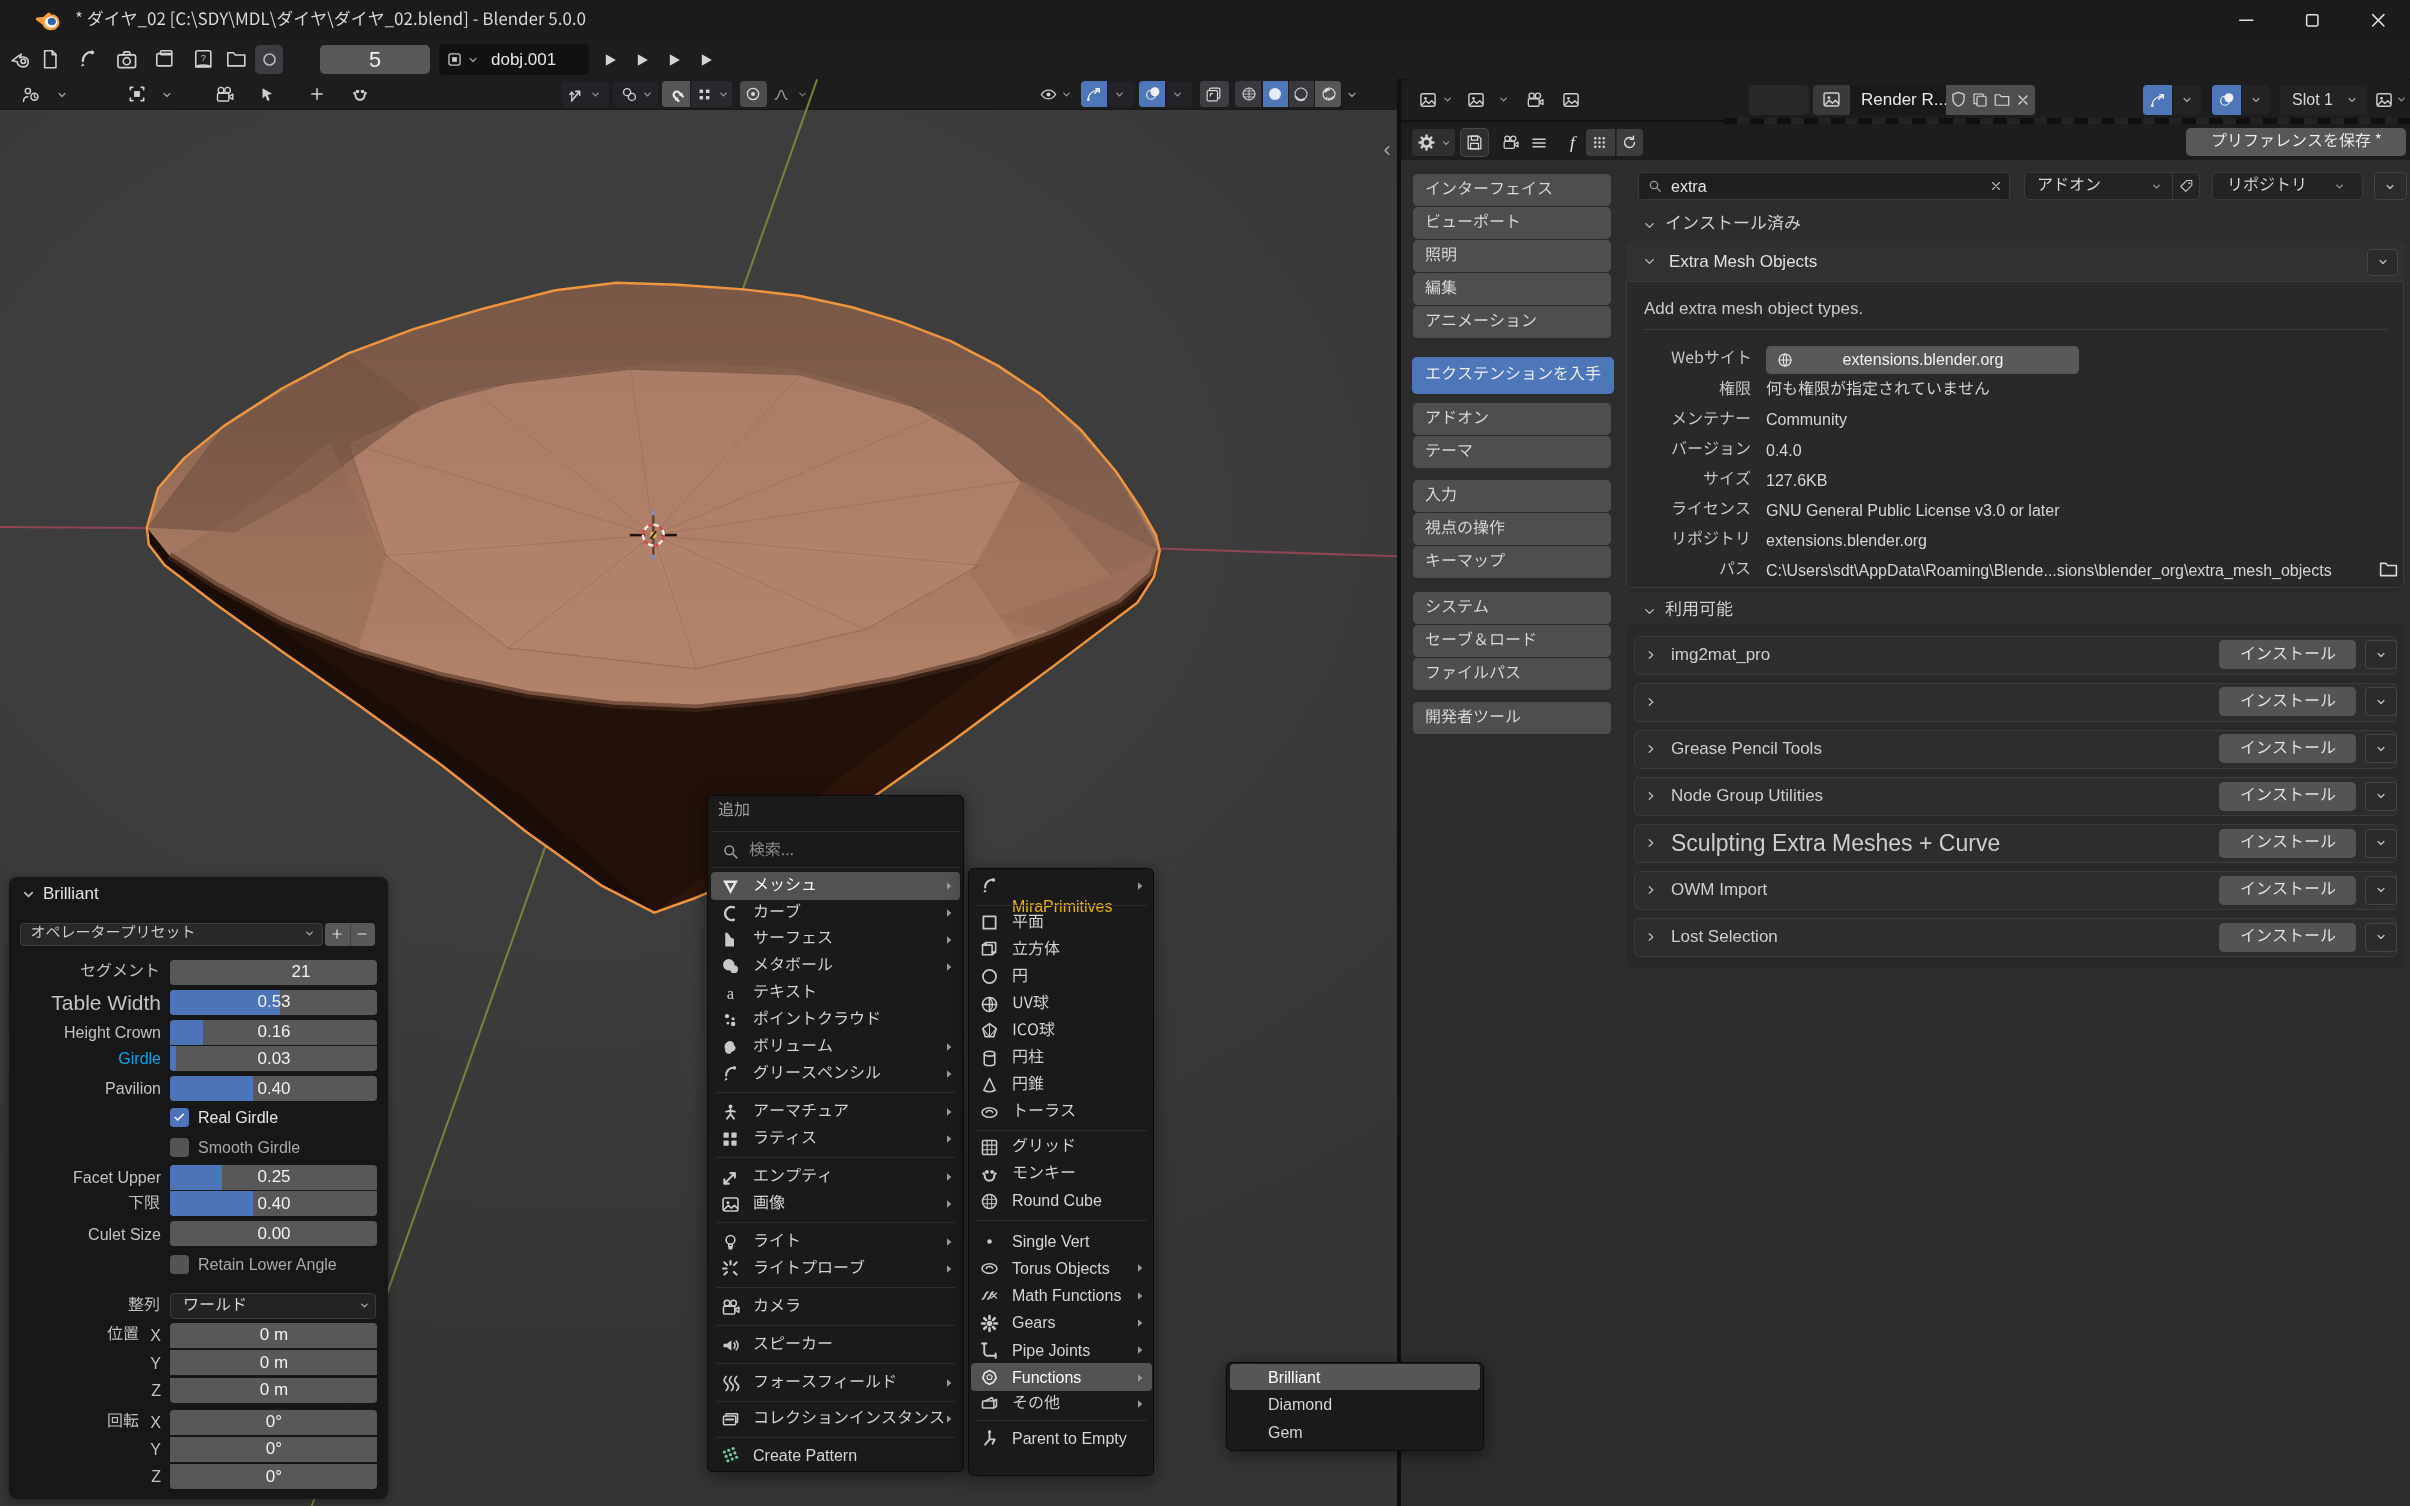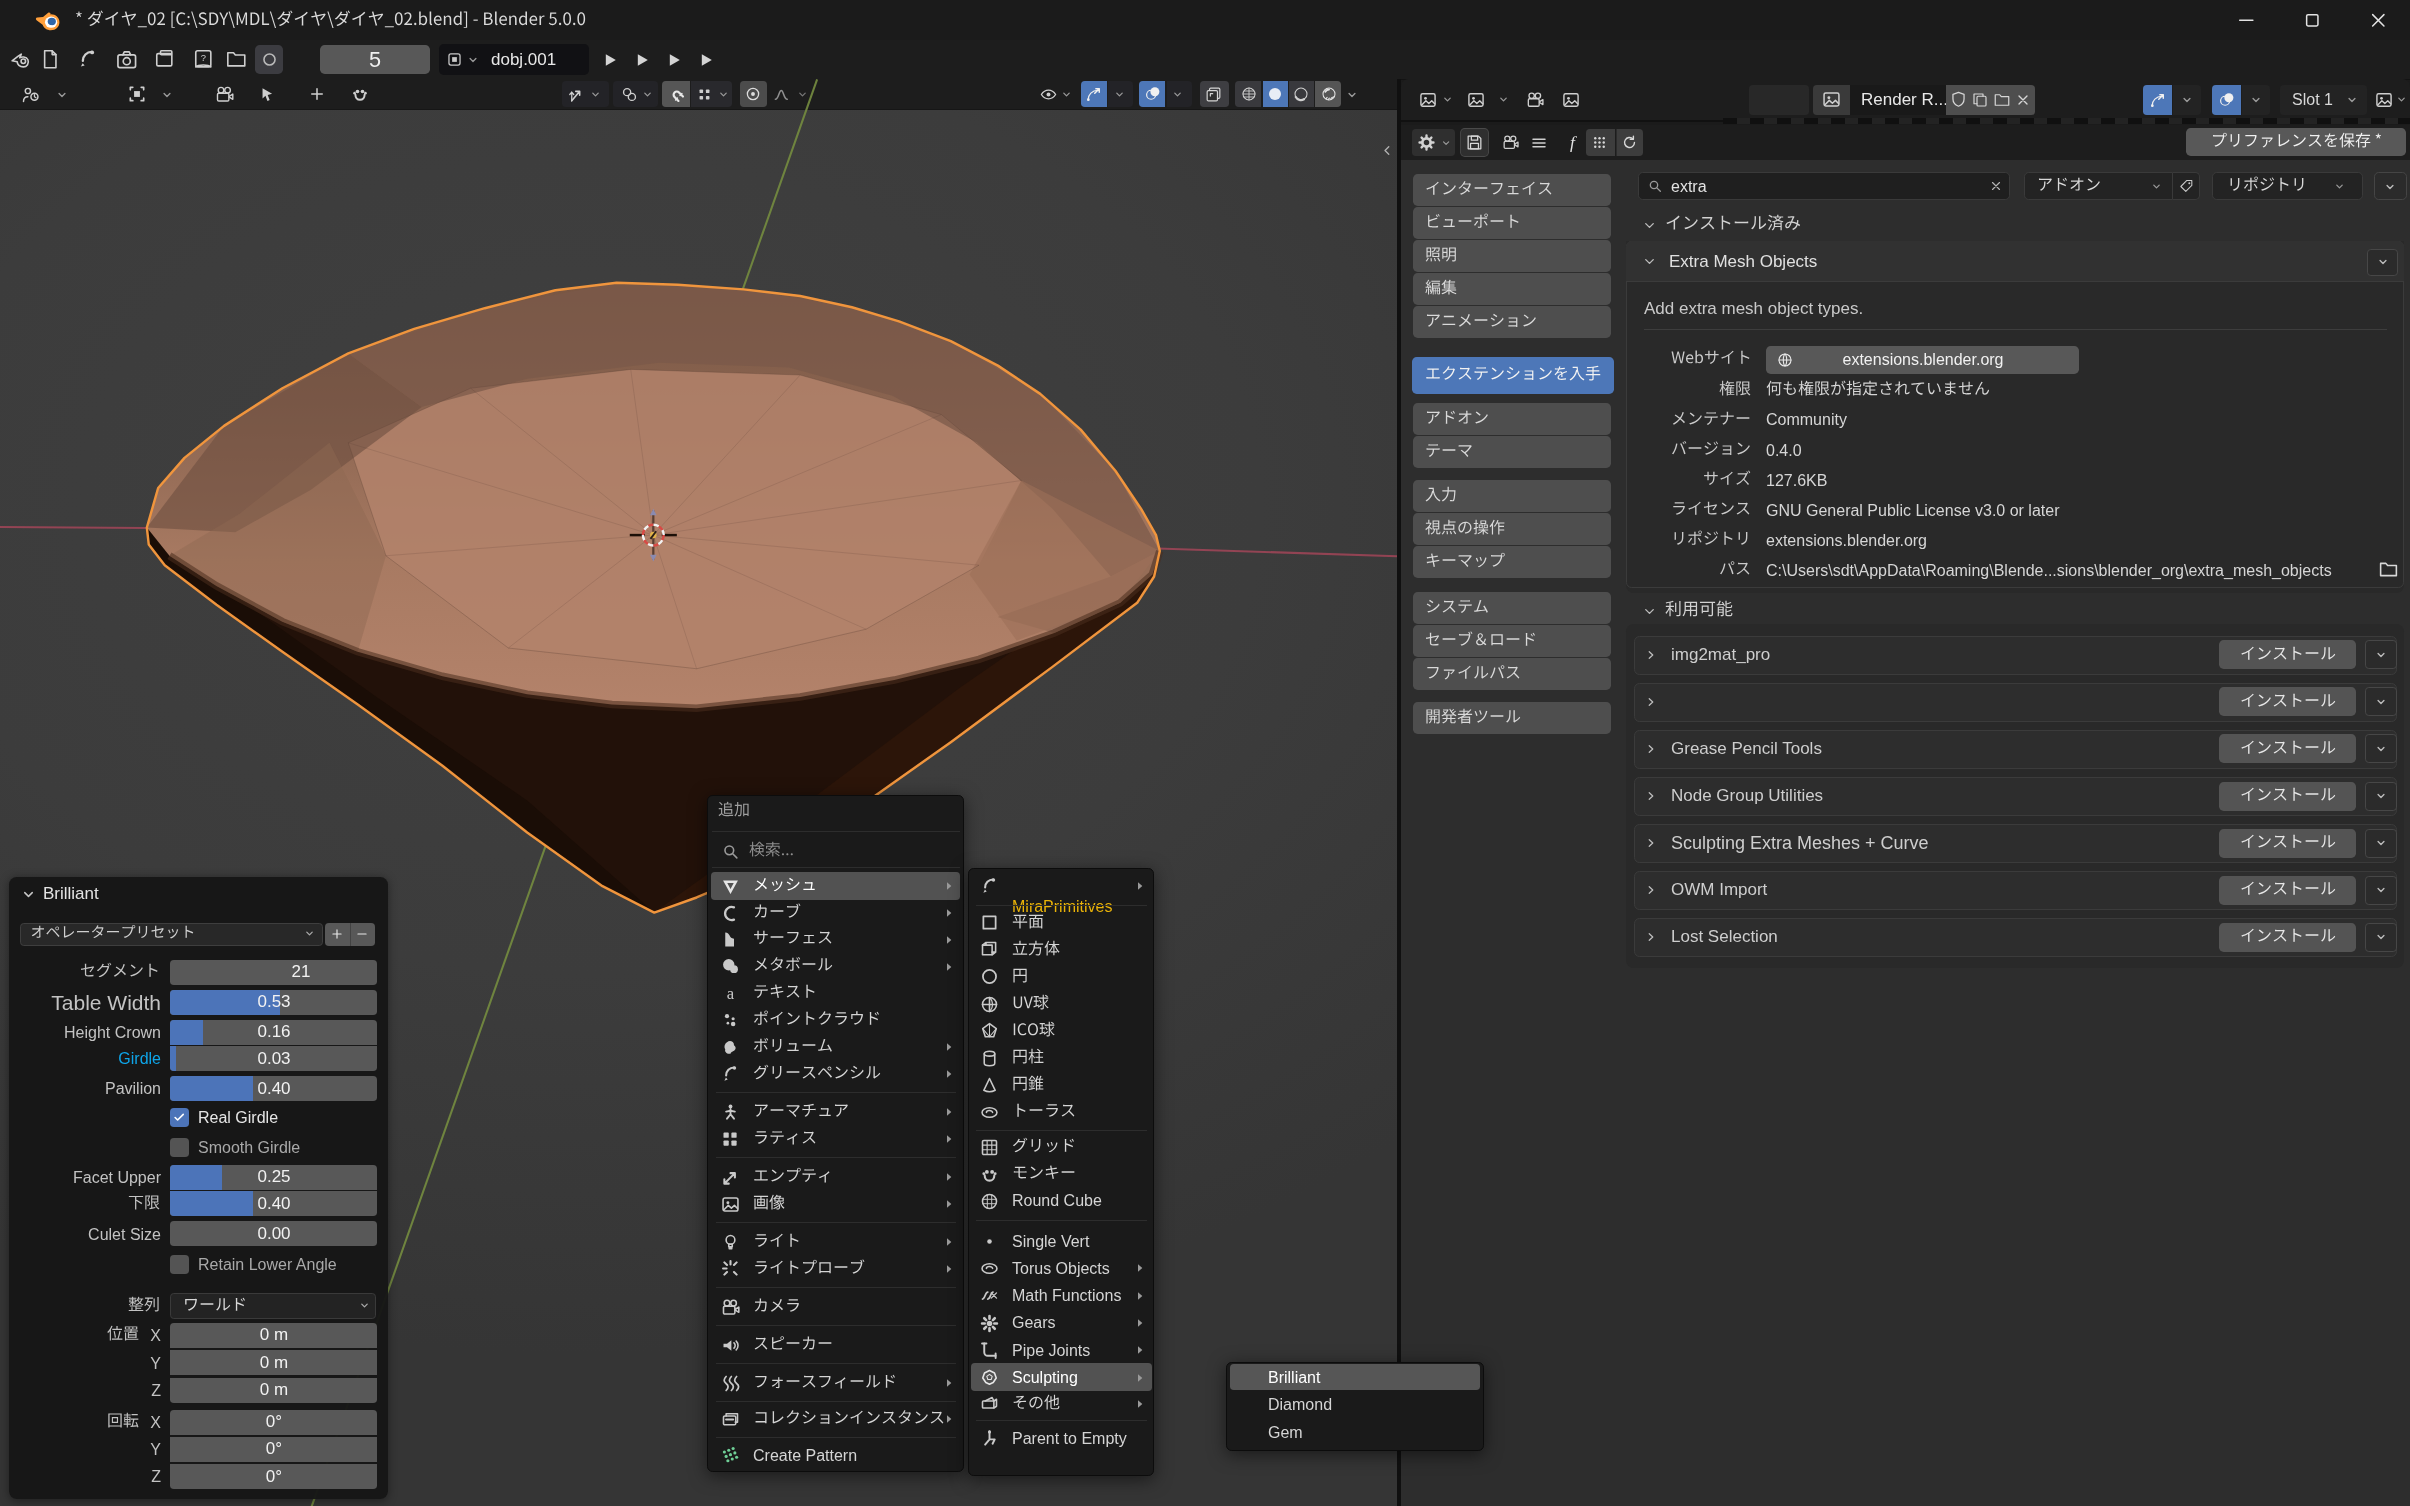--- a/index.html
+++ b/index.html
@@ -1163,21 +1163,21 @@
     </svg>
     <div style="position:absolute;top:1339px;font-size:16px;color:#d5d5d5;white-space:pre;line-height:23px;font-weight:400;left:1012px;z-index:30;">Pipe Joints</div>
     <svg style="position:absolute;left:1132px;top:1342px;z-index:30;" width="16" height="16" viewBox="0 0 24 24" fill="none" stroke-linecap="round" stroke-linejoin="round">
       <path d="M9 6.5l6.5 5.5L9 17.5z" fill="#9a9a9a"></path>
     </svg>
     <div style="position:absolute;left:971px;top:1363px;width:181px;height:28px;z-index:30;background:#525252;border-radius:3.8px;"></div>
     <svg style="position:absolute;left:979px;top:1367px;z-index:30;" width="21" height="21" viewBox="0 0 24 24" fill="none" stroke-linecap="round" stroke-linejoin="round">
       <path d="M12 4l5.7 2.8 2 5.7-3.5 5.2-4.2 2.1-4.2-2.1-3.5-5.2 2-5.7z" stroke="#e6e6e6" stroke-width="1.8"></path>
       <path d="M12 8.4l3.1 2.3-1.2 3.6h-3.8l-1.2-3.6z" stroke="#e6e6e6" stroke-width="1.2"></path>
     </svg>
-    <div style="position:absolute;top:1366px;font-size:16px;color:#ffffff;white-space:pre;line-height:23px;font-weight:400;left:1012px;z-index:30;">Sculpting</div>
+    <div style="position:absolute;top:1366px;font-size:16px;color:#ffffff;white-space:pre;line-height:23px;font-weight:400;left:1012px;z-index:30;">Functions</div>
     <svg style="position:absolute;left:1132px;top:1370px;z-index:30;" width="16" height="16" viewBox="0 0 24 24" fill="none" stroke-linecap="round" stroke-linejoin="round">
       <path d="M9 6.5l6.5 5.5L9 17.5z" fill="#9a9a9a"></path>
     </svg>
     <svg style="position:absolute;left:979px;top:1394px;z-index:30;" width="21" height="21" viewBox="0 0 24 24" fill="none" stroke-linecap="round" stroke-linejoin="round">
       <path d="M7 8l8-4 2 4" stroke="#c9c9c9" stroke-width="1.8"></path>
       <rect x="4" y="8" width="13" height="8" rx="1" stroke="#c9c9c9" stroke-width="1.8"></rect>
       <path d="M17 16l3-2v-8l-3 2" stroke="#c9c9c9" stroke-width="1.8"></path>
     </svg>
     <div style="position:absolute;left:1012px;top:1396px;z-index:30;">
       <svg width="48" height="16" style="overflow:visible;display:block" viewBox="0 0 51 17">
@@ -1830,21 +1830,21 @@
       </svg>
     </div>
     <div style="position:absolute;left:2365px;top:782px;width:32px;height:29px;background:#2b2b2b;border:0.9px solid #474747;border-radius:3.8px;"></div>
     <svg style="position:absolute;left:2374px;top:789px;" width="14" height="14" viewBox="0 0 24 24" fill="none" stroke-linecap="round" stroke-linejoin="round">
       <path d="M7 9.5l5 5 5-5" stroke="#bbb" stroke-width="2.4"></path>
     </svg>
     <div style="position:absolute;left:1634px;top:824px;width:763px;height:39px;background:#2d2d2d;border:0.9px solid #3b3b3b;border-radius:5.6px;"></div>
     <svg style="position:absolute;left:1644px;top:836px;" width="14" height="14" viewBox="0 0 24 24" fill="none" stroke-linecap="round" stroke-linejoin="round">
       <path d="M9 6.5l6 5.5-6 5.5" stroke="#bdbdbd" stroke-width="2.2"></path>
     </svg>
-    <div style="position:absolute;top:831px;font-size:18px;color:#cecece;white-space:pre;line-height:24.4px;font-weight:400;left:1671px;">Sculpting Extra Meshes + Curve</div>
+    <div style="position:absolute;top:831px;font-size:23px;color:#cecece;white-space:pre;line-height:24.4px;font-weight:400;left:1671px;">Sculpting Extra Meshes + Curve</div>
     <div style="position:absolute;left:2219px;top:829px;width:137px;height:29px;background:#545454;border-radius:4.7px;"></div>
     <div style="position:absolute;left:2240px;top:835px;">
       <svg width="96" height="16" style="overflow:visible;display:block" viewBox="0 0 102 17">
         <g fill="#e6e6e6" transform="translate(0,12.92) scale(0.017000,-0.017000)">
           <use href="#g3" x="0"></use>
           <use href="#g40" x="1000"></use>
           <use href="#g63" x="2000"></use>
           <use href="#g37" x="3000"></use>
           <use href="#g31" x="4000"></use>
           <use href="#g46" x="5000"></use>

